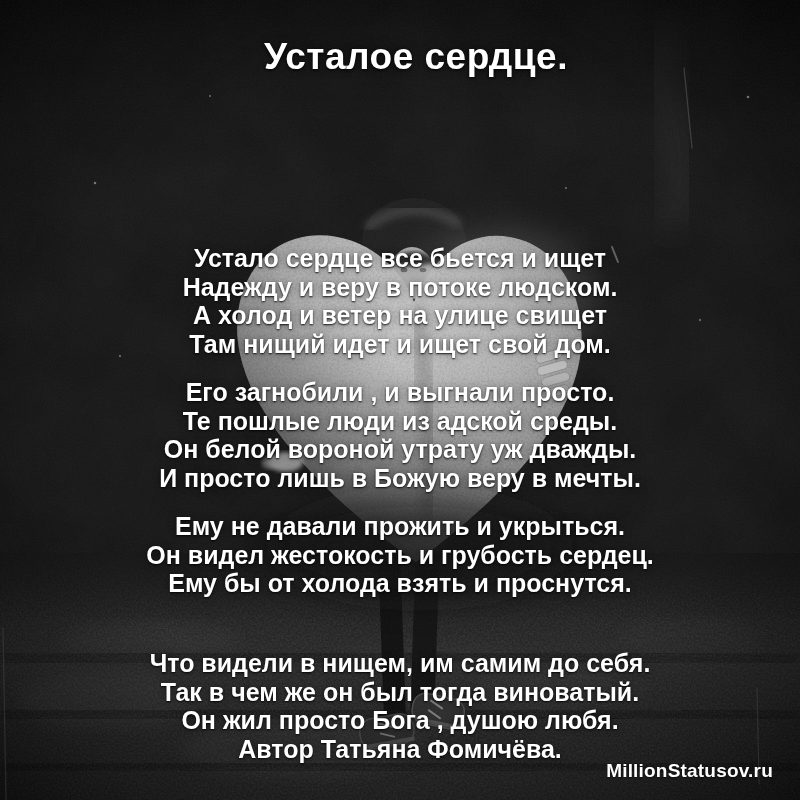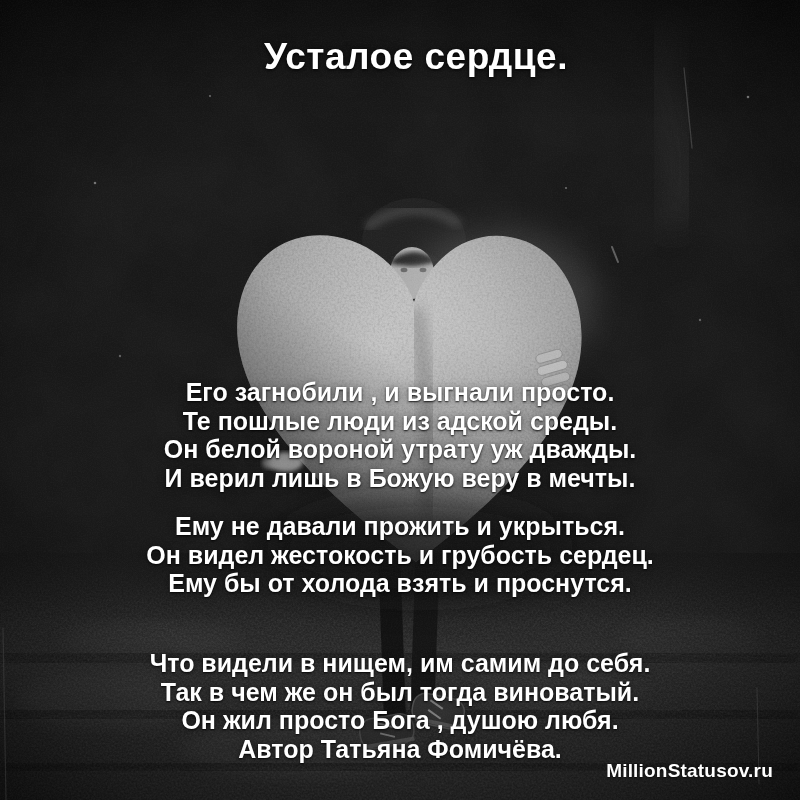--- a/index.html
+++ b/index.html
@@ -180,26 +180,32 @@
       <circle cx="120" cy="356" r="1.2" fill="#cfcfcf" opacity="0.4"></circle>
       <circle cx="700" cy="320" r="1.2" fill="#cfcfcf" opacity="0.4"></circle>
       <circle cx="210" cy="96" r="1.1" fill="#cfcfcf" opacity="0.45"></circle>
     </g>
     <rect x="0" y="0" width="800" height="800" filter="url(#grainW)" opacity="0.09"></rect>
     <rect x="0" y="0" width="800" height="800" filter="url(#grainD)" opacity="0.1"></rect>
   </svg>
 
   <h1 class="poem-title">Усталое сердце.</h1>
 
+  <div class="stanza s1">
+    <div>Устало сердце все бьется и ищет</div>
+    <div>Надежду и веру в потоке людском.</div>
+    <div>А холод и ветер на улице свищет</div>
+    <div>Там нищий идет и ищет свой дом.</div>
+  </div>
 
   <div class="stanza s2">
     <div>Его загнобили , и выгнали просто.</div>
     <div>Те пошлые люди из адской среды.</div>
     <div>Он белой вороной утрату уж дважды.</div>
-    <div>И верил лишь в Божую веру в мечты.</div>
+    <div>И просто лишь в Божую веру в мечты.</div>
   </div>
 
   <div class="stanza s3">
     <div>Ему не давали прожить и укрыться.</div>
     <div>Он видел жестокость и грубость сердец.</div>
     <div>Ему бы от холода взять и проснутся.</div>
   </div>
 
   <div class="stanza s4">
     <div>Что видели в нищем, им самим до себя.</div>

